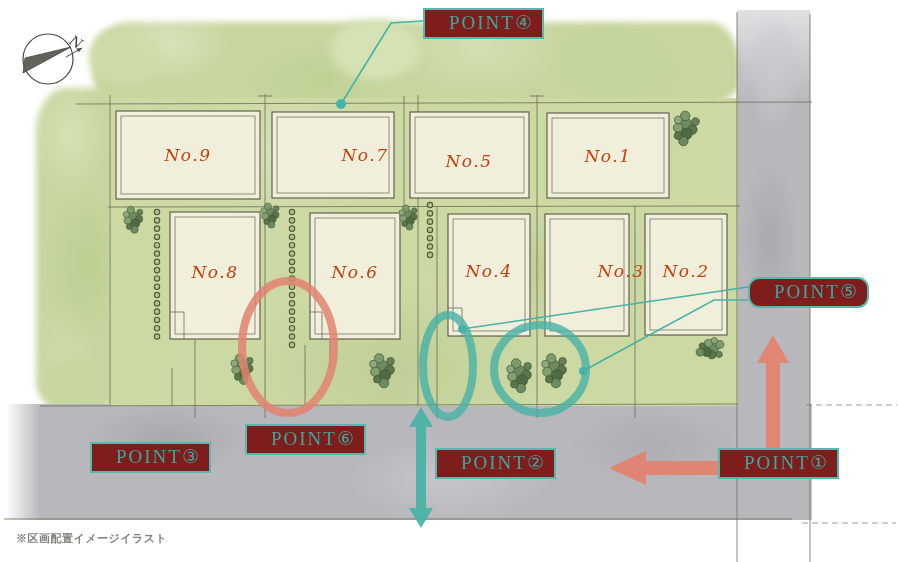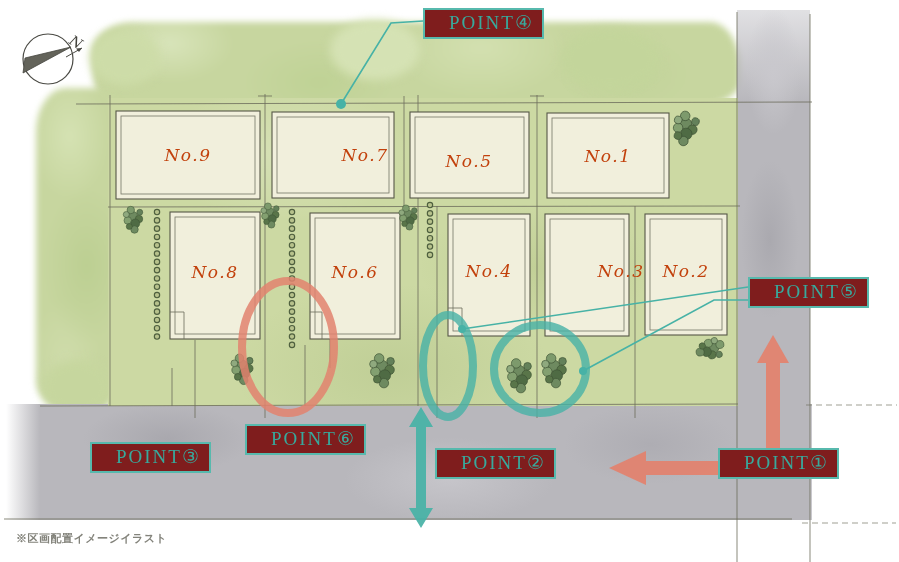--- a/index.html
+++ b/index.html
@@ -244,21 +244,21 @@
   <div class="lot-label" style="left:333px;top:155px;margin-left:32px;">No.7</div>
   <div class="lot-label" style="left:469px;top:155px;margin-top:6px;">No.5</div>
   <div class="lot-label" style="left:608px;top:156px;">No.1</div>
   <div class="lot-label" style="left:215px;top:272px;">No.8</div>
   <div class="lot-label" style="left:355px;top:272px;">No.6</div>
   <div class="lot-label" style="left:489px;top:271px;">No.4</div>
   <div class="lot-label" style="left:621px;top:271px;">No.3</div>
   <div class="lot-label" style="left:686px;top:271px;text-align:center;">No.2</div>
 
   <div class="point-label" style="left:423px;top:8px;">POINT④</div>
-  <div class="point-label" style="left:748px;top:277px;">POINT⑤</div>
+  <div class="point-label" style="left:748px;top:277px;border-radius:11px;">POINT⑤</div>
   <div class="point-label" style="left:718px;top:448px;">POINT①</div>
   <div class="point-label" style="left:245px;top:424px;">POINT⑥</div>
   <div class="point-label" style="left:435px;top:448px;">POINT②</div>
   <div class="point-label" style="left:90px;top:442px;">POINT③</div>
 
   <div class="compass-letter">N</div>
   <div class="caption">※区画配置イメージイラスト</div>
 </div>
 
 </body></html>

